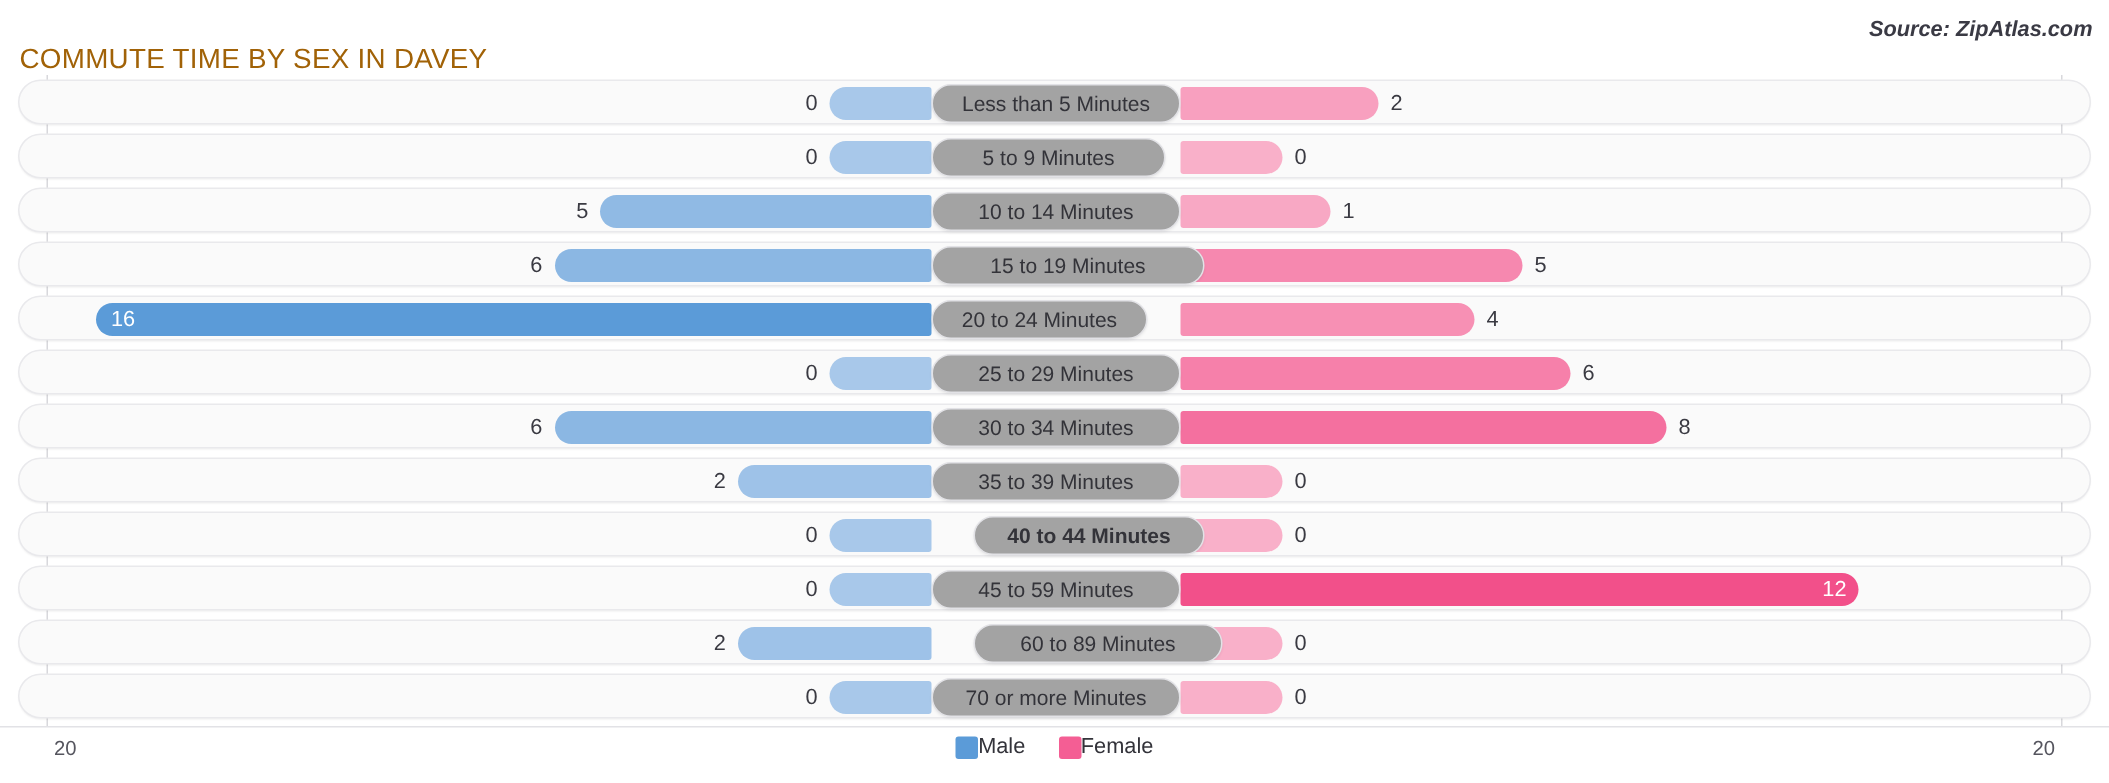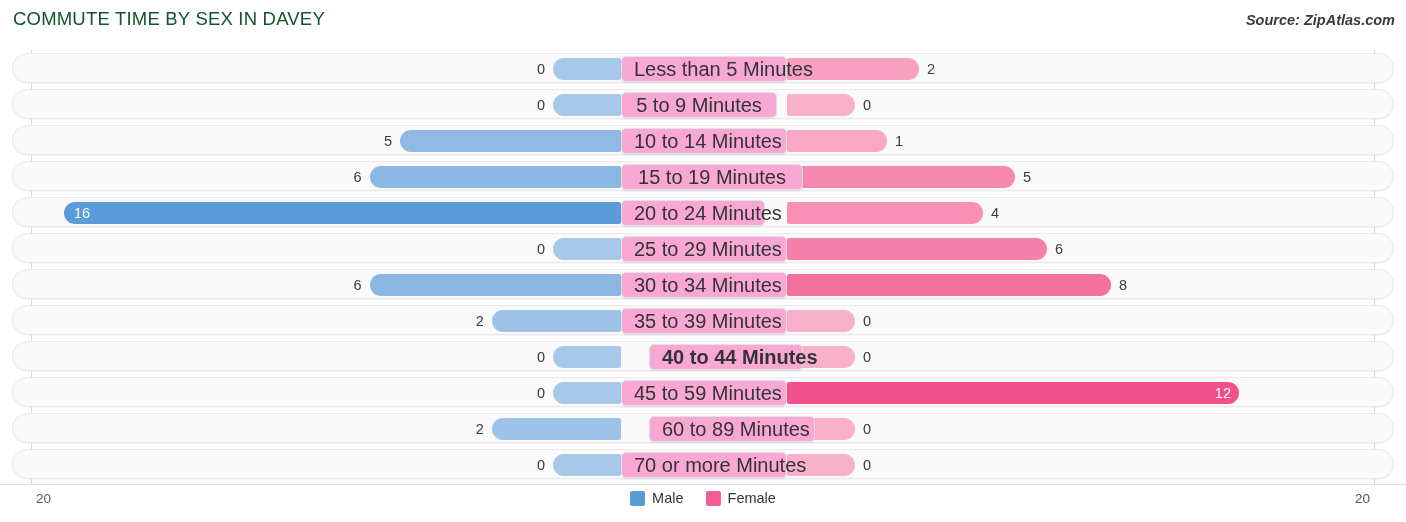--- a/index.html
+++ b/index.html
@@ -19,24 +19,24 @@
 
   
   .header {
     position: absolute;
     top: 0; left: 0;
     width: 1406px;
     height: 44px;
   }
   .chart-title {
     position: absolute;
-    left: 13px; top: 8px;
+    left: 13px; top: 28px;
     font-size: 18.5px;
     letter-spacing: 0.2px;
-    color: #14532d;
+    color: #a16207;
     font-weight: 400;
     white-space: nowrap;
   }
   .chart-source {
     position: absolute;
     right: 11px; top: 12px;
     font-size: 14.5px;
     font-style: italic;
     color: #3a3a44;
     font-weight: 700;
@@ -103,25 +103,25 @@
   .val.outside-right { text-align: left; }
   .val.inside {
     color: #ffffff;
   }
 
   .center-label {
     position: absolute;
     top: 2px;
     height: 26px;
     line-height: 25px;
-    background: #f9a8d4;
+    background: #a3a3a3;
     border: 1px solid #e2e2e6;
-    border-radius: 5px;
+    border-radius: 13px;
     text-align: center;
-    font-size: 20px;
+    font-size: 14px;
     color: #333339;
     white-space: nowrap;
     padding: 0 12px;
     box-shadow: 0 1px 2px rgba(0,0,0,0.07);
     z-index: 4;
   }
 
   
   .footer {
     position: absolute;
@@ -145,21 +145,20 @@
     left: 0; top: 5px;
     width: 1406px;
     display: flex;
     justify-content: center;
     align-items: center;
     gap: 22px;
   }
   .legend-item {
     display: flex;
     align-items: center;
-    gap: 7px;
   }
   .legend-swatch {
     width: 15px; height: 15px;
     border-radius: 2px;
     display: inline-block;
   }
   .legend-text {
     font-size: 14.5px;
     color: #33333a;
   }

